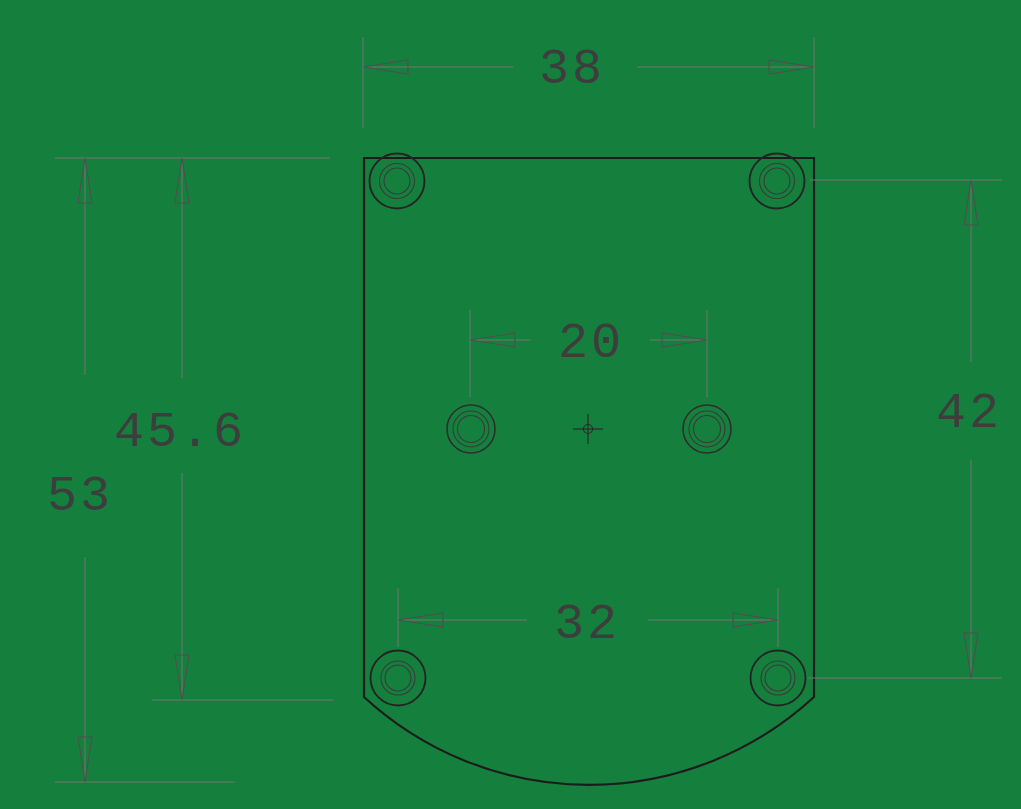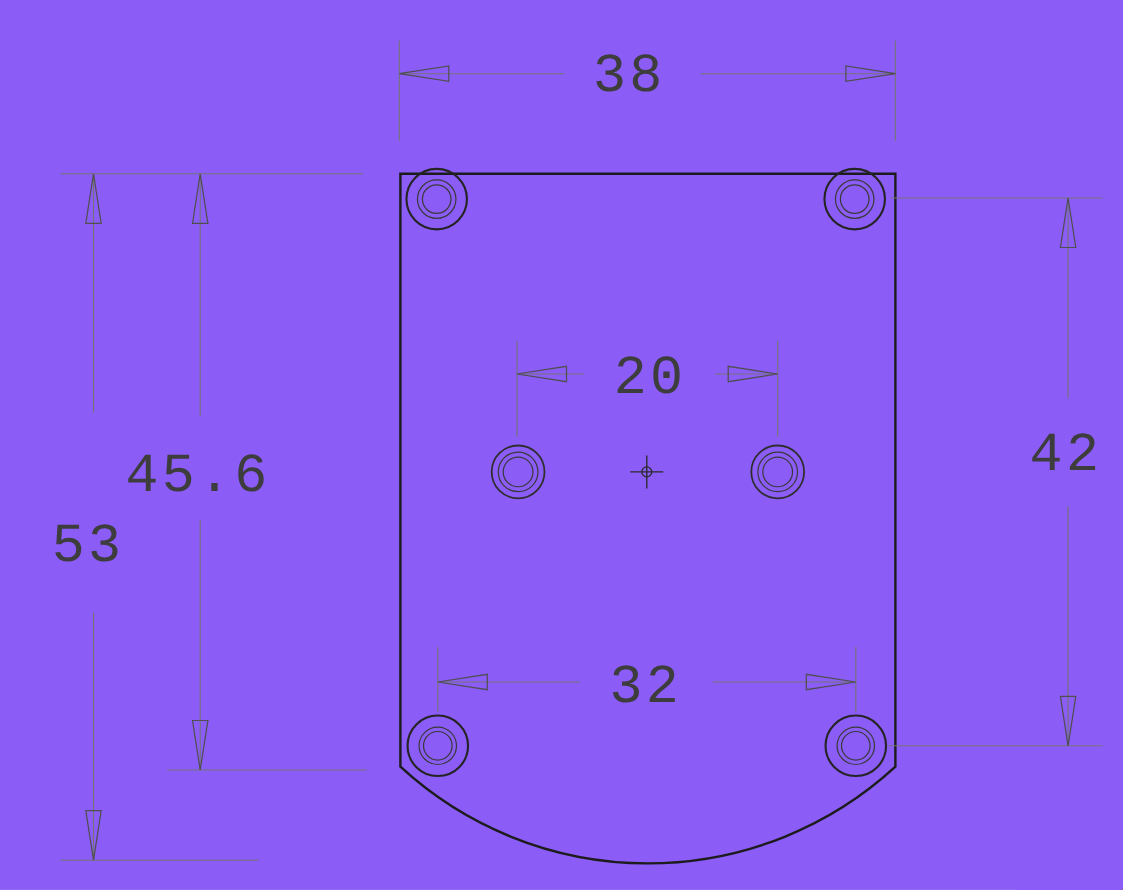--- a/index.html
+++ b/index.html
@@ -1,20 +1,20 @@
 <!DOCTYPE html>
 <html><head>
 <meta charset="utf-8">
 <style>
   html, body { margin: 0; padding: 0; background: #ffffff; }
   .canvas {
     position: relative;
     width: 1021px;
     height: 809px;
-    background: #8b5cf6;
+    background: #15803d;
     overflow: hidden;
     font-family: "Liberation Mono", "DejaVu Sans Mono", monospace;
   }
   svg { display: block; }
   .outline   { stroke: #1c1c1c; stroke-width: 2.2; fill: none; stroke-linejoin: miter; }
   .holebold  { stroke: #242424; stroke-width: 1.9; fill: none; }
   .holemid   { stroke: #2e2e2e; stroke-width: 1.6; fill: none; }
   .holethin  { stroke: #3a3a3a; stroke-width: 1.1; fill: none; }
   .dimline   { stroke: #757575; stroke-width: 1;   fill: none; }
   .arrow     { stroke: #4f4f4f; stroke-width: 1.1; fill: none; stroke-linejoin: miter; }

